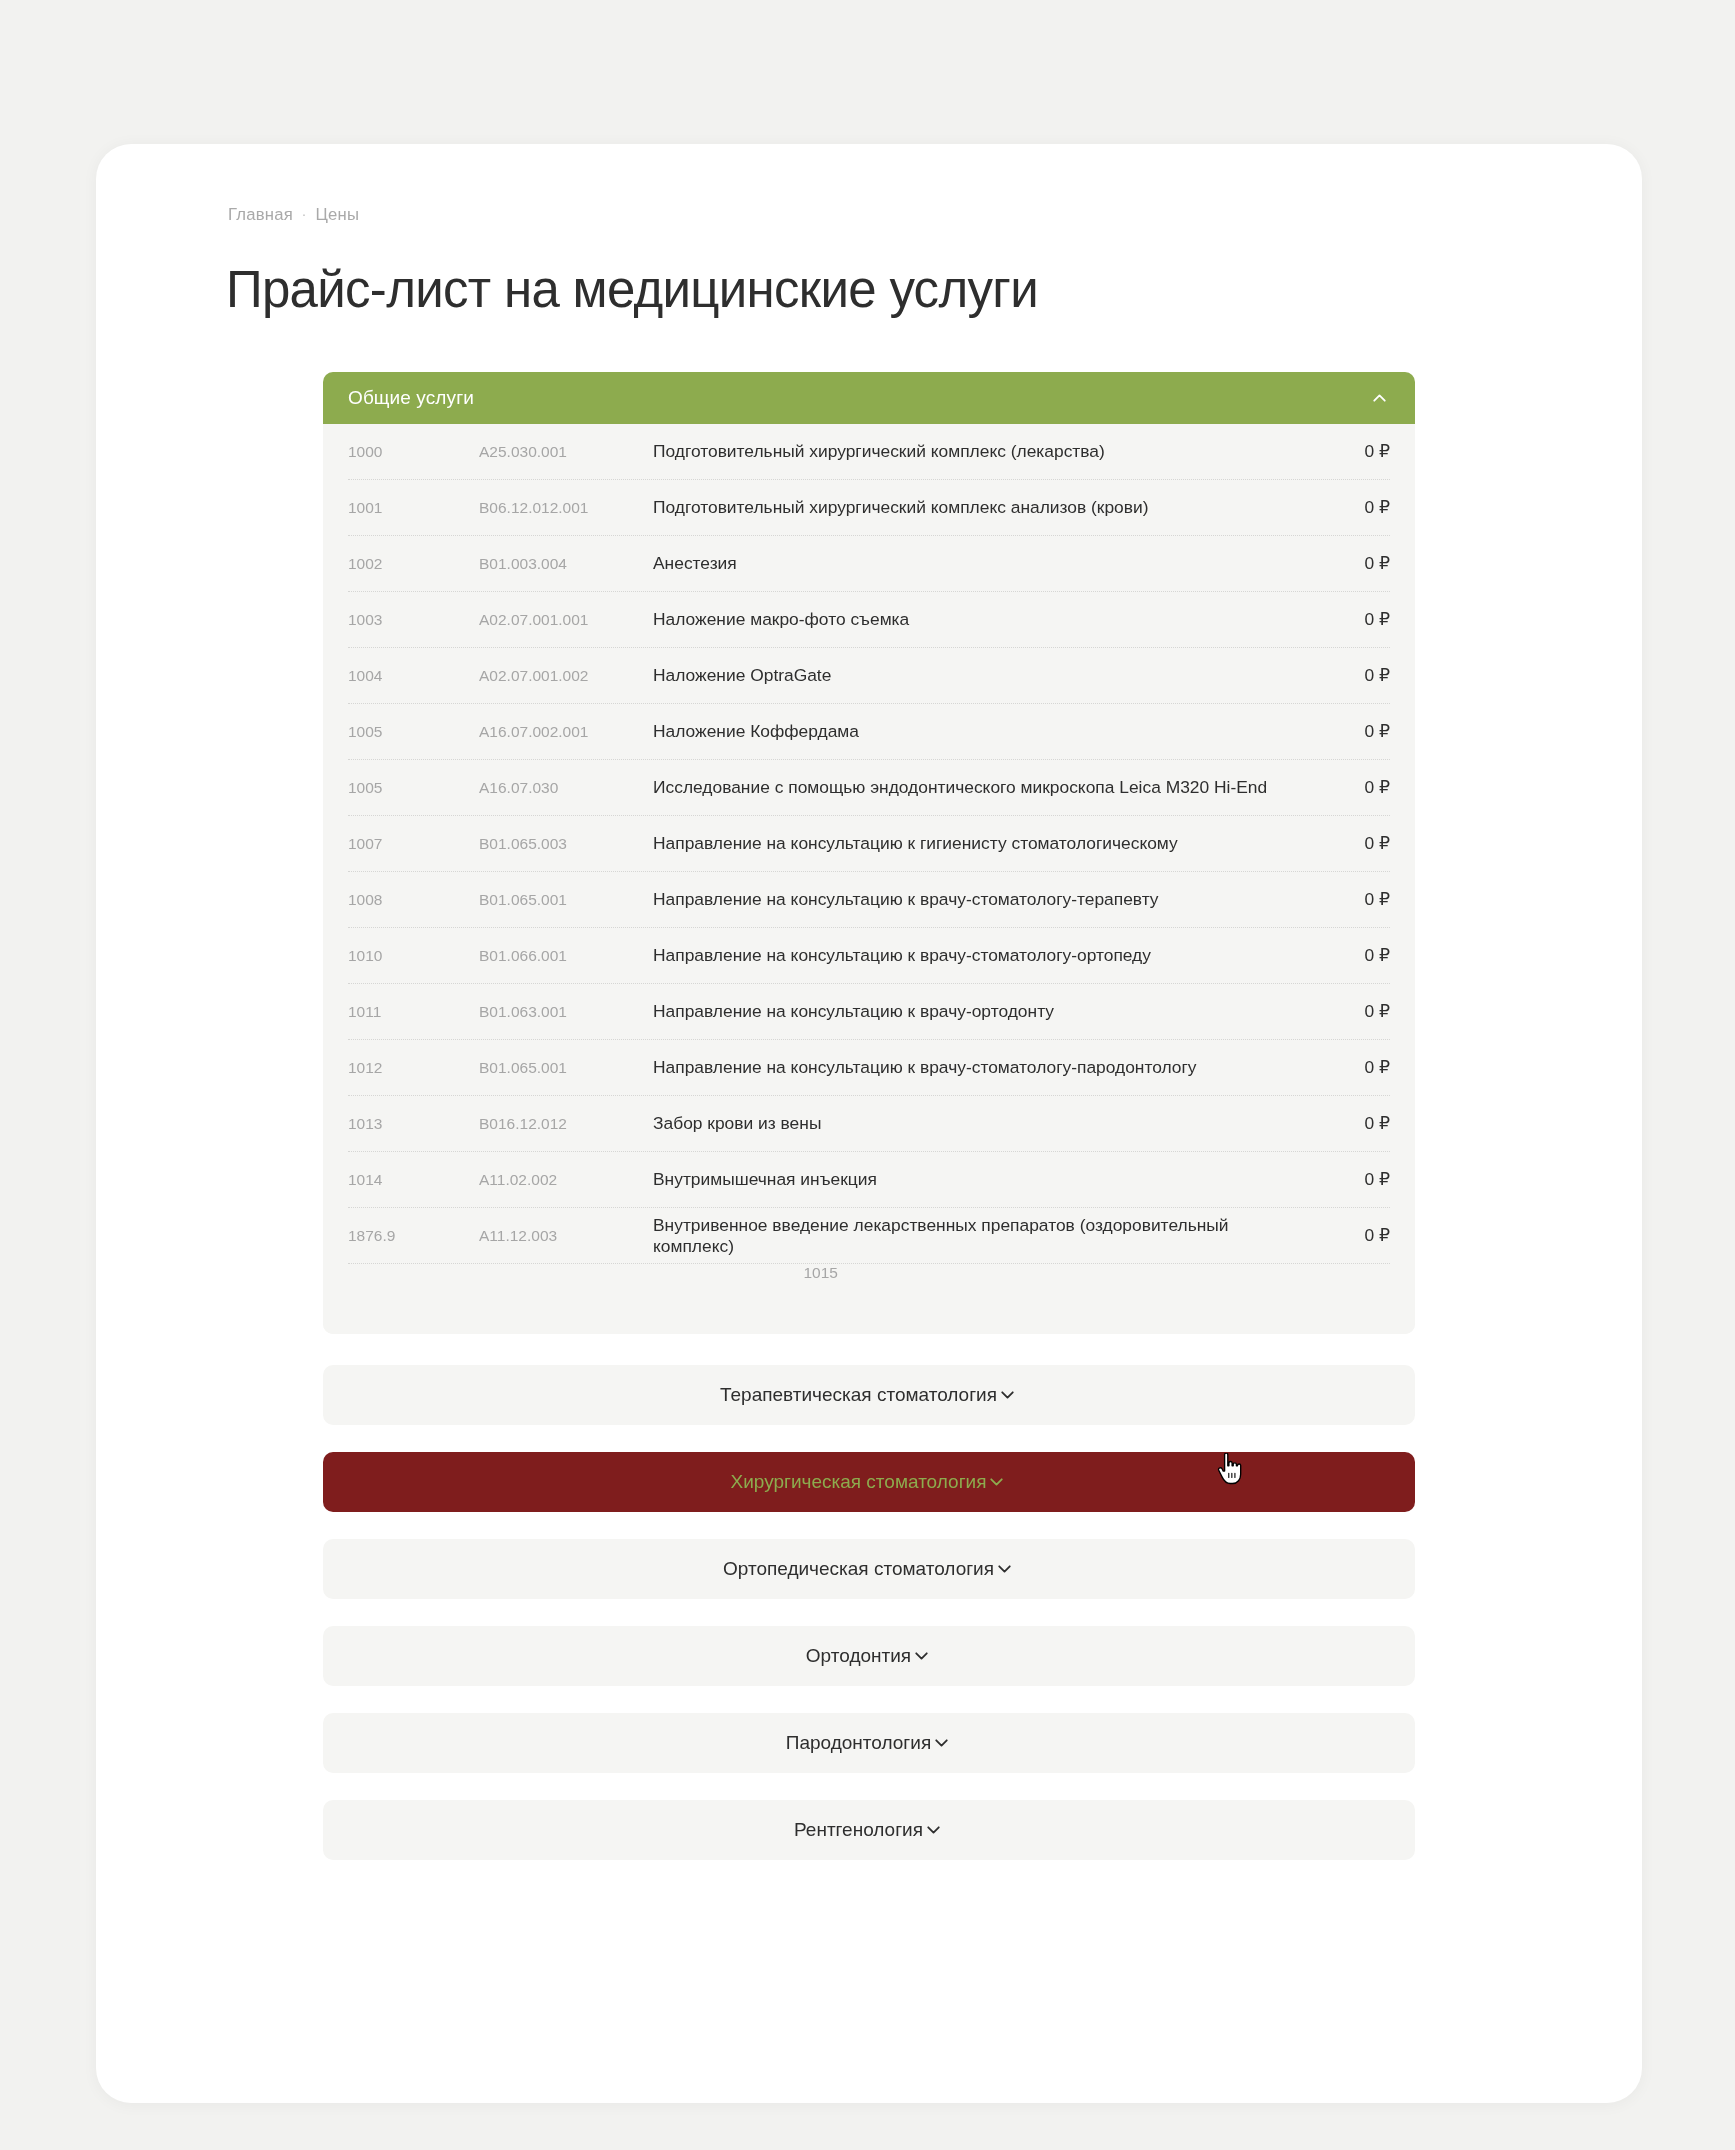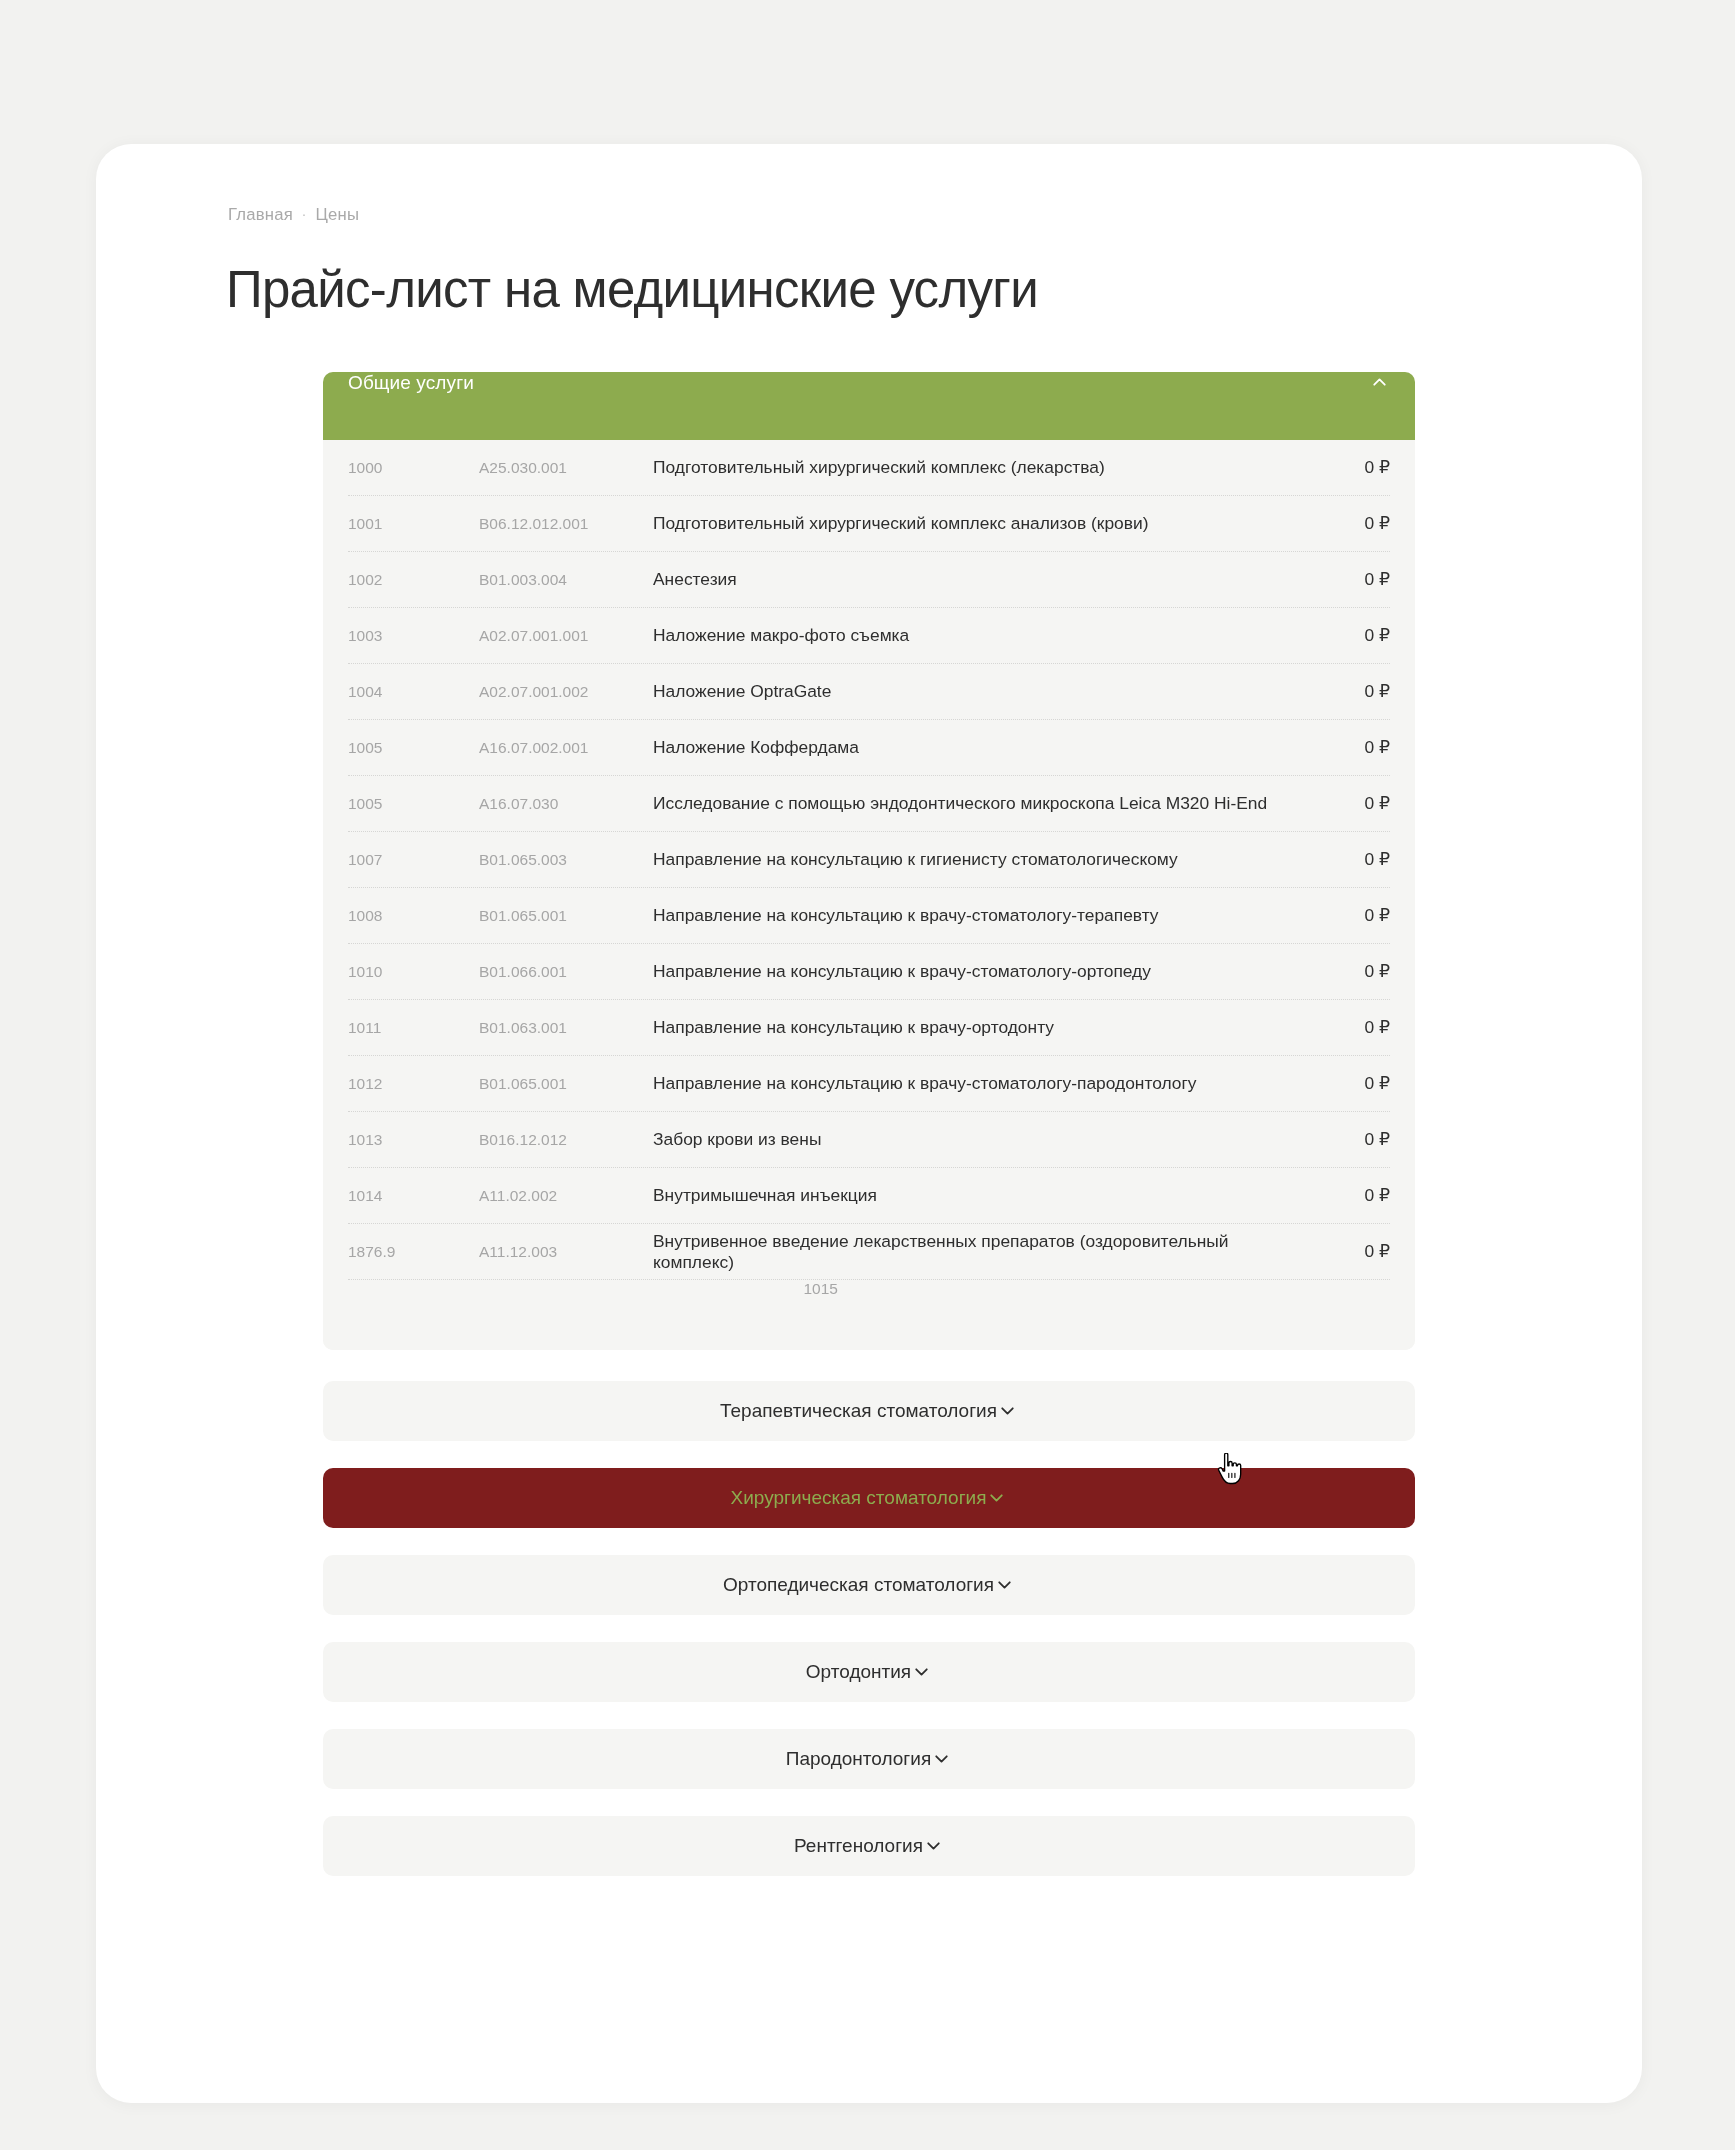--- a/index.html
+++ b/index.html
@@ -81,22 +81,23 @@
   
   .acc-open {
     border-radius: 10px;
     overflow: hidden;
     background: #f5f5f3;
     margin-bottom: 31px;
   }
 
   .acc-open-head {
     background: #8dab4e;
-    height: 68px;
+    height: 52px;
     display: flex;
+    align-items: center;
     justify-content: space-between;
     padding: 0 25px 0 25px;
     cursor: pointer;
   }
   .acc-open-head .acc-title {
     color: #ffffff;
     font-size: 19px;
     letter-spacing: 0.1px;
     font-weight: 400;
   }

